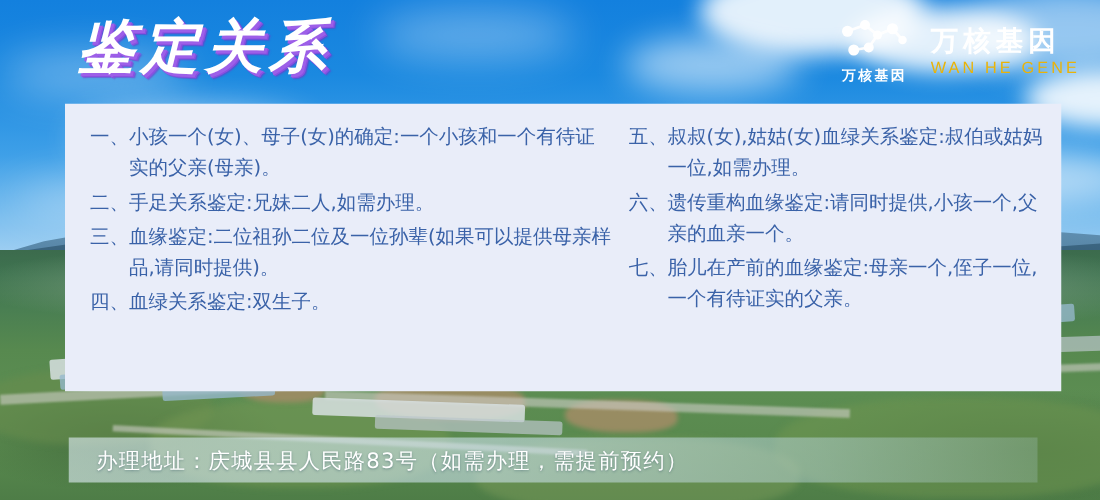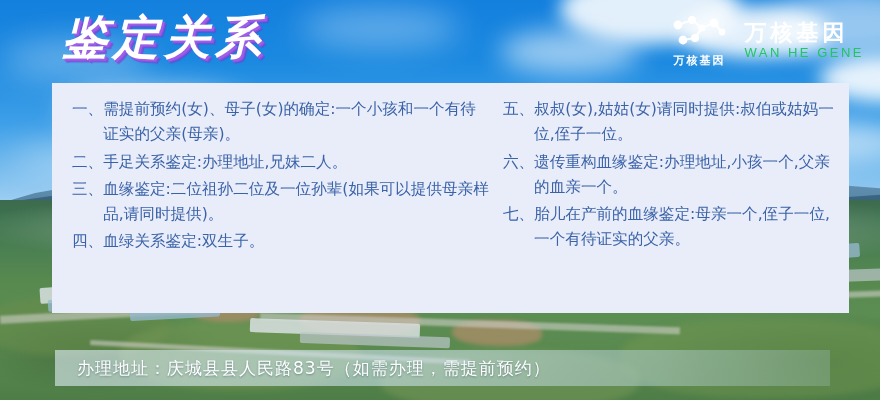--- a/index.html
+++ b/index.html
@@ -152,21 +152,21 @@
   }
   .logo-words { display: flex; flex-direction: column; gap: 2px; }
   .logo-cn {
     color: #ffffff;
     font-size: 22px;
     font-weight: 700;
     letter-spacing: 4px;
     line-height: 1.05;
   }
   .logo-en {
-    color: #22c55e;
+    color: #eab308;
     font-size: 13px;
     letter-spacing: 2.5px;
     line-height: 1;
     font-weight: 400;
   }
 
   
   .panel {
     position: absolute;
     left: 52px;
@@ -313,44 +313,44 @@
       <span class="logo-cn">万核基因</span>
       <span class="logo-en">WAN HE GENE</span>
     </div>
   </div>
 
   <div class="panel">
 
     <div class="col col-left">
       <div class="item">
         <span class="item-num">一、</span>
-        <span class="item-text">需提前预约(女)、母子(女)的确定:一个小孩和一个有待证实的父亲(母亲)。</span>
+        <span class="item-text">小孩一个(女)、母子(女)的确定:一个小孩和一个有待证实的父亲(母亲)。</span>
       </div>
       <div class="item">
         <span class="item-num">二、</span>
-        <span class="item-text">手足关系鉴定:办理地址,兄妹二人。</span>
+        <span class="item-text">手足关系鉴定:兄妹二人,如需办理。</span>
       </div>
       <div class="item">
         <span class="item-num">三、</span>
         <span class="item-text">血缘鉴定:二位祖孙二位及一位孙辈(如果可以提供母亲样品,请同时提供)。</span>
       </div>
       <div class="item">
         <span class="item-num">四、</span>
         <span class="item-text">血绿关系鉴定:双生子。</span>
       </div>
     </div>
 
     <div class="col col-right">
       <div class="item">
         <span class="item-num">五、</span>
-        <span class="item-text">叔叔(女),姑姑(女)请同时提供:叔伯或姑妈一位,侄子一位。</span>
+        <span class="item-text">叔叔(女),姑姑(女)血绿关系鉴定:叔伯或姑妈一位,如需办理。</span>
       </div>
       <div class="item">
         <span class="item-num">六、</span>
-        <span class="item-text">遗传重构血缘鉴定:办理地址,小孩一个,父亲的血亲一个。</span>
+        <span class="item-text">遗传重构血缘鉴定:请同时提供,小孩一个,父亲的血亲一个。</span>
       </div>
       <div class="item">
         <span class="item-num">七、</span>
         <span class="item-text">胎儿在产前的血缘鉴定:母亲一个,侄子一位,一个有待证实的父亲。</span>
       </div>
     </div>
 
   </div>
 
   <div class="addr-bar">

